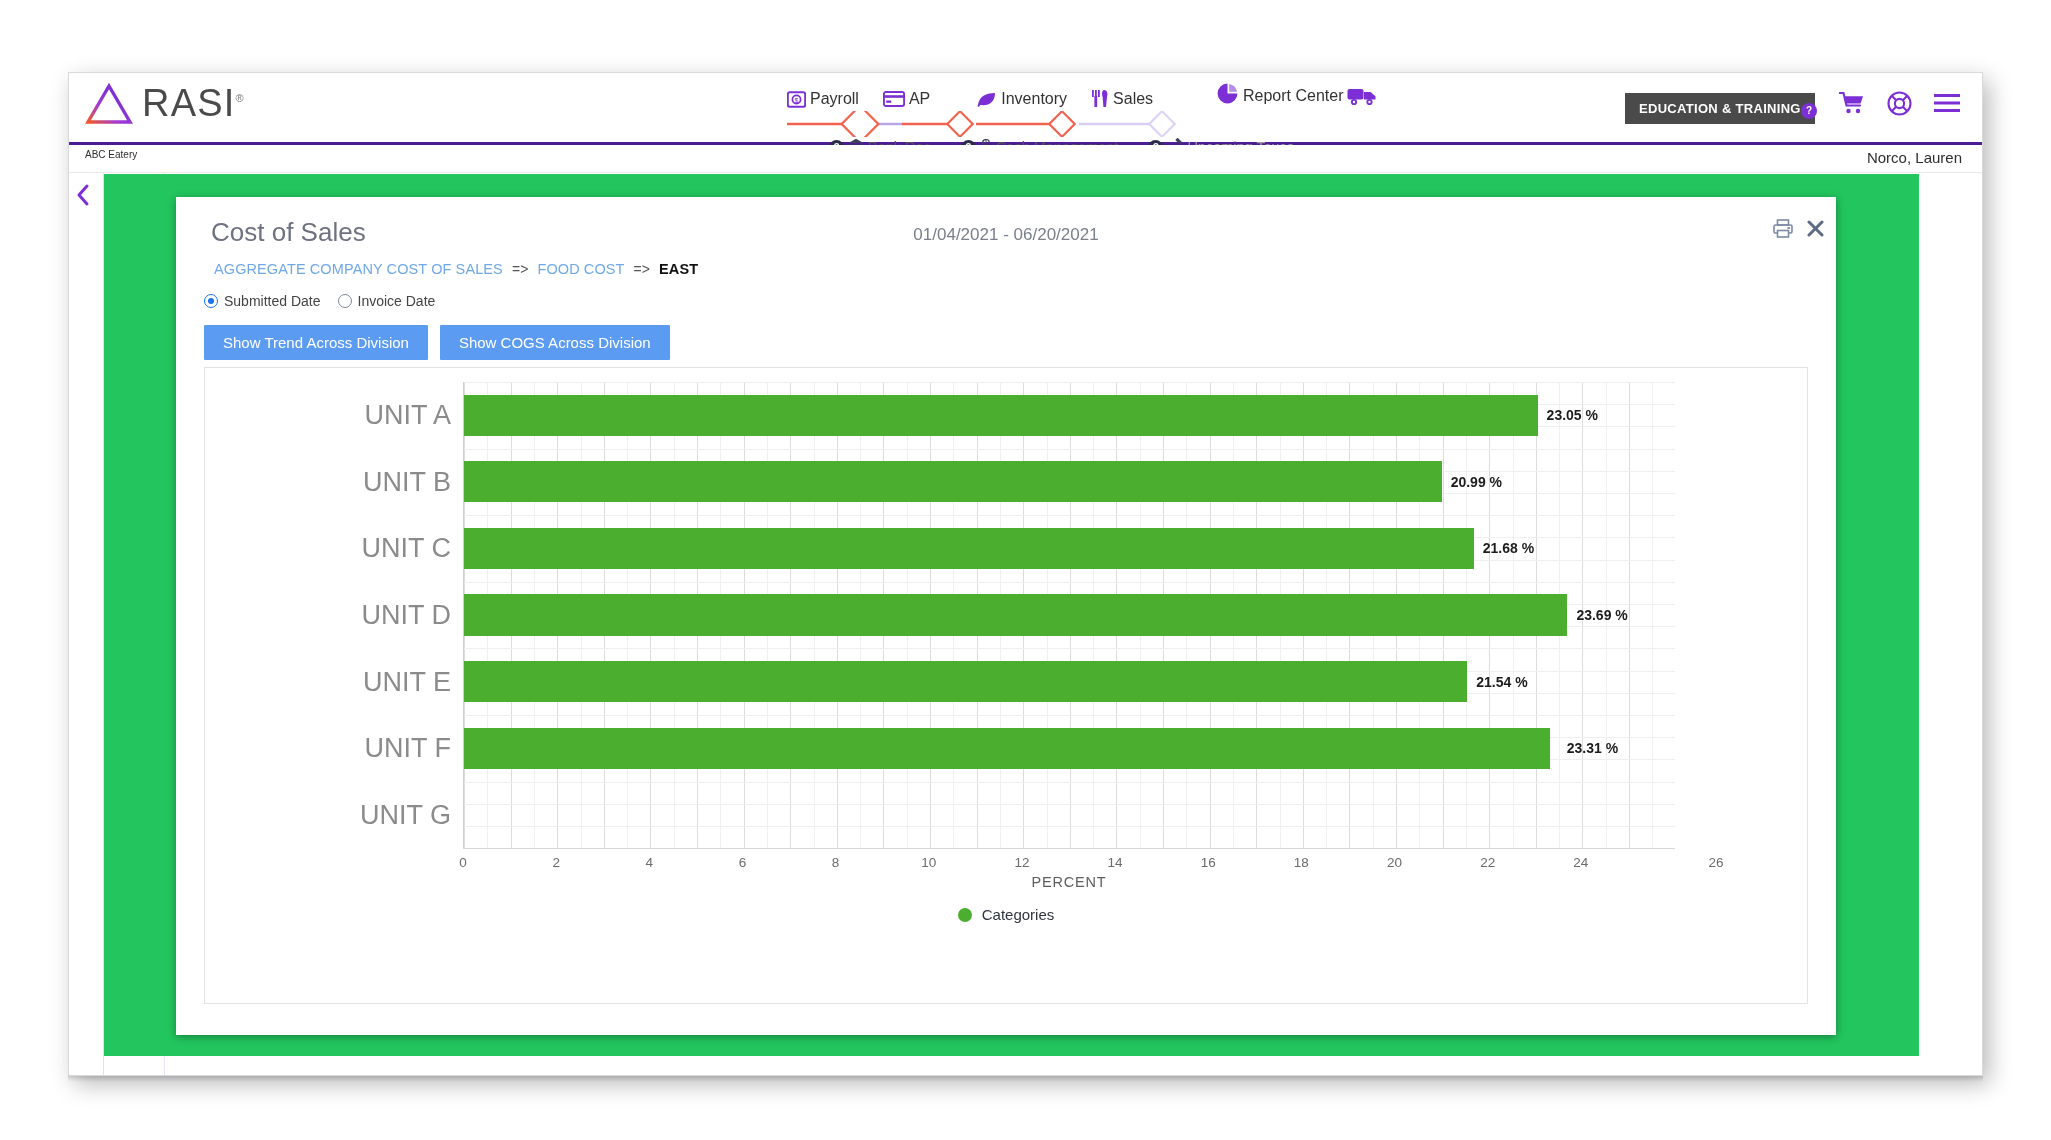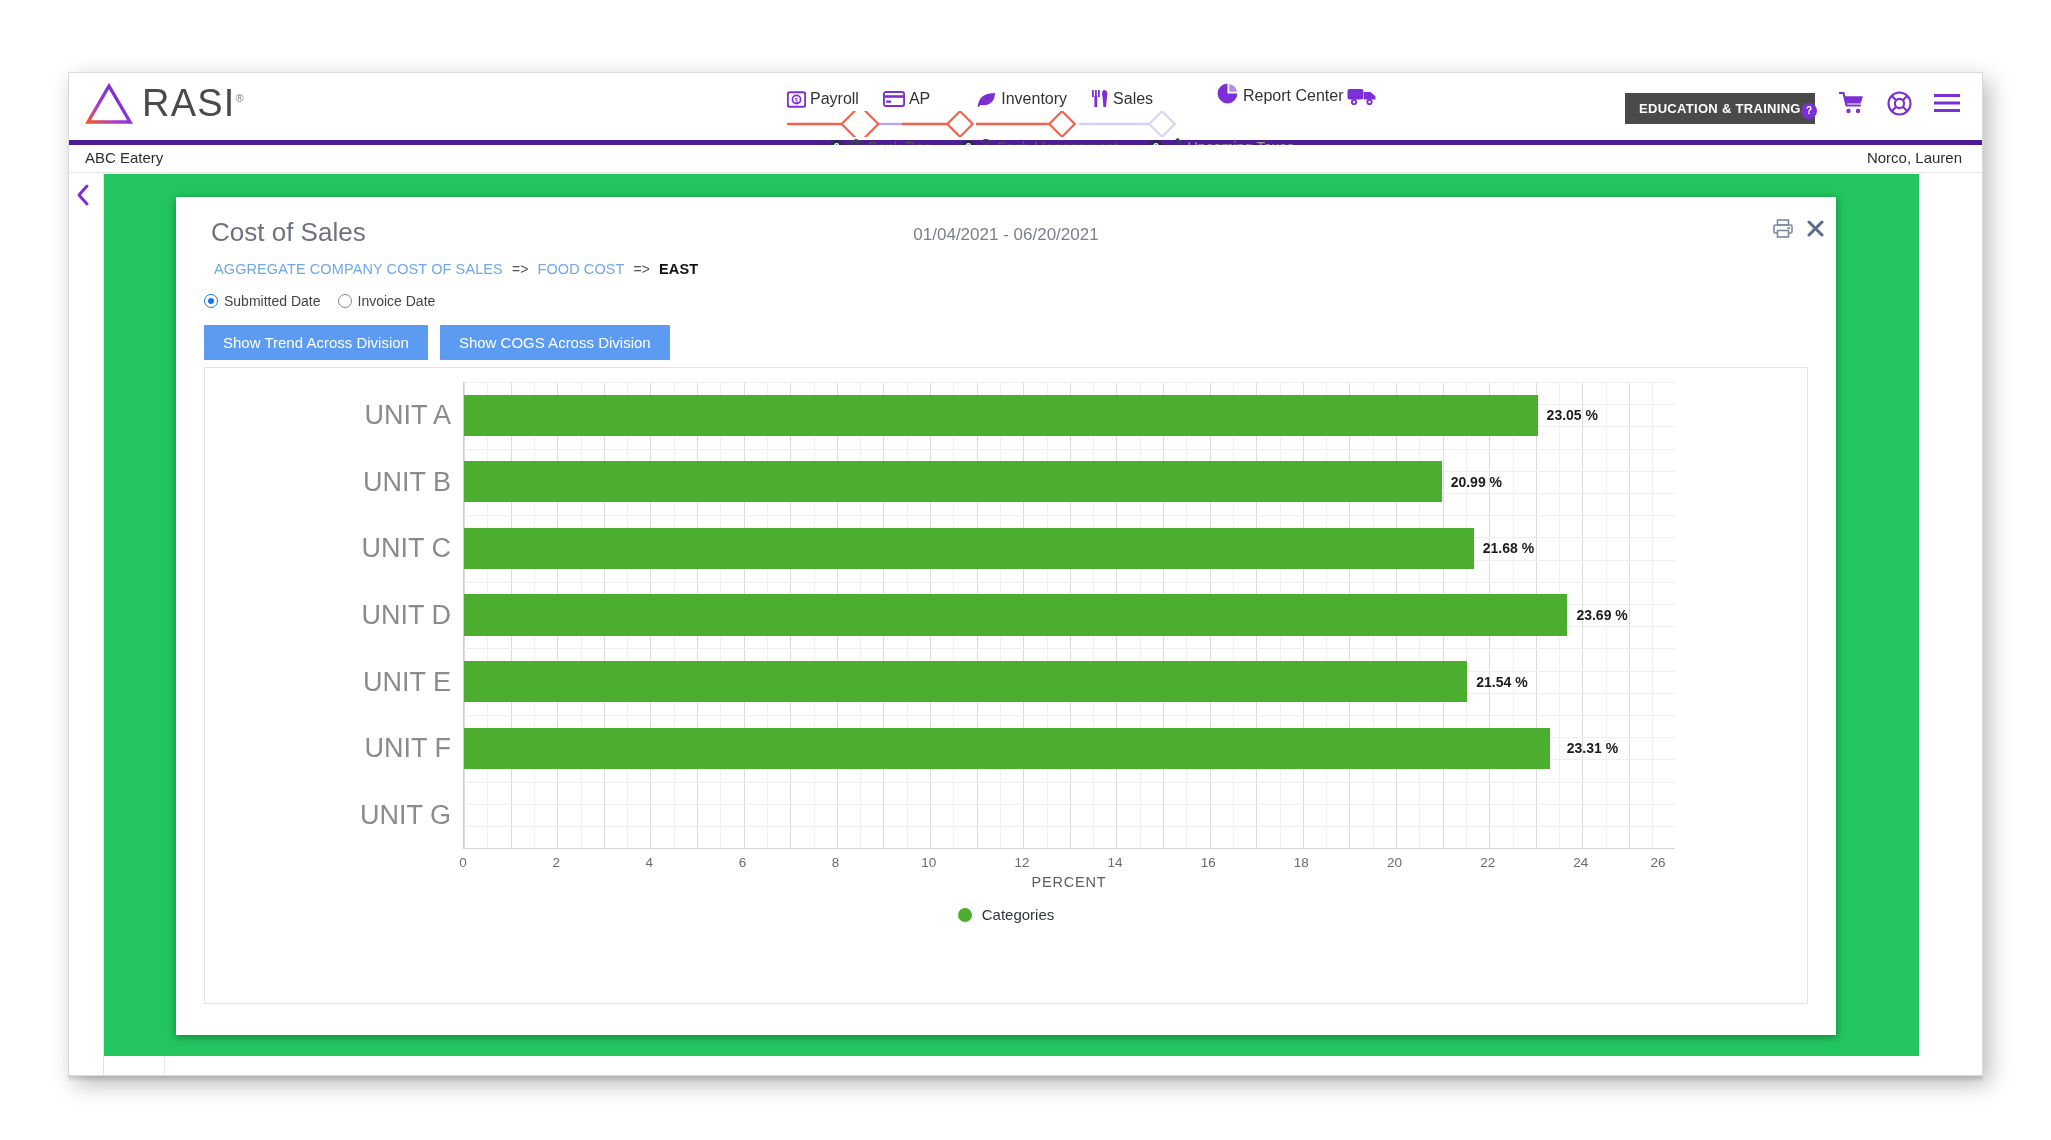--- a/index.html
+++ b/index.html
@@ -27,21 +27,21 @@
     box-shadow: 6px 8px 22px rgba(0,0,0,0.28);
     border: 1px solid #d9d9d9;
     overflow: hidden;
   }
 
   
   .topbar {
     position: relative;
     height: 72px;
     background: #ffffff;
-    border-bottom: 5px solid #4c1d95;
+    border-bottom: 3px solid #4c1d95;
   }
   .logo-wrap {
     position: absolute; left: 16px; top: 8px;
     display: flex; align-items: center; gap: 9px;
   }
   .logo-tri { width: 48px; height: 45px; display:block; }
   .logo-text {
     font-size: 38px;
     letter-spacing: 1.2px;
     color: #4a4a4a;
@@ -148,21 +148,21 @@
 
   
   .company-row {
     position: relative;
     height: 28px;
     background: #ffffff;
     border-bottom: 1px solid #e8e8e8;
   }
   .company-name {
     position: absolute; left: 16px; top: 4px;
-    font-size: 15px; color: #2e2e2e;
+    font-size: 10px; color: #2e2e2e;
   }
   .user-name {
     position: absolute; right: 20px; top: 4px;
     font-size: 15px; color: #2e2e2e;
   }
 
   
   .body-area {
     position: relative;
     height: 903px;
@@ -699,21 +699,21 @@
                   <div class="xtick" style="left: 279.462px;">6</div>
                   <div class="xtick" style="left: 372.615px;">8</div>
                   <div class="xtick" style="left: 465.769px;">10</div>
                   <div class="xtick" style="left: 558.923px;">12</div>
                   <div class="xtick" style="left: 652.077px;">14</div>
                   <div class="xtick" style="left: 745.231px;">16</div>
                   <div class="xtick" style="left: 838.385px;">18</div>
                   <div class="xtick" style="left: 931.538px;">20</div>
                   <div class="xtick" style="left: 1024.69px;">22</div>
                   <div class="xtick" style="left: 1117.85px;">24</div>
-                  <div class="xtick" style="left: 1195px;">26</div>
+                  <div class="xtick" style="left: 1253px;">26</div>
                 </div>
               <div class="xtitle">PERCENT</div>
 
               <div class="legend">
                 <span class="legend-dot" style="background: rgb(76, 174, 46);"></span>
                 <span class="legend-label">Categories</span>
               </div>
             </div>
           </div>
 

